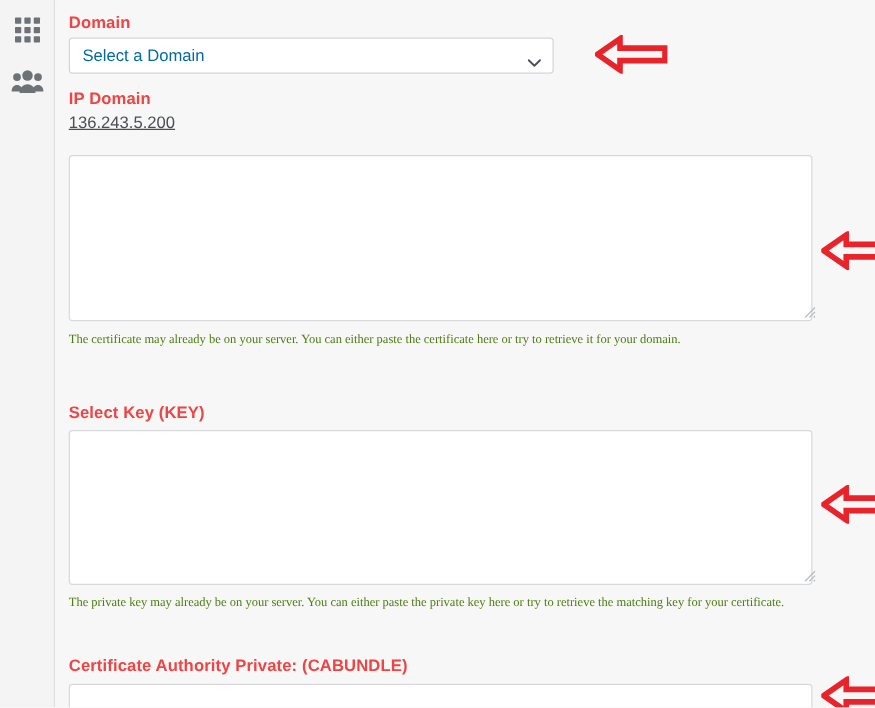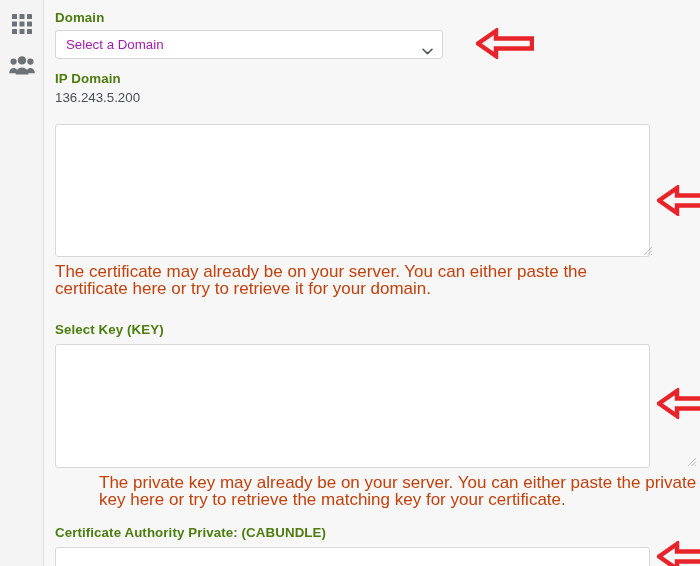--- a/index.html
+++ b/index.html
@@ -72,48 +72,49 @@
   }
 
   .field {
     position: absolute;
     left: 10px;
   }
 
   .label {
     font-size: 13.3px;
     font-weight: bold;
-    color: #4d7c0f;
+    color: #ef4444;
     line-height: 17px;
     letter-spacing: 0.1px;
   }
 
   .value-text {
     font-size: 13.3px;
     color: #4a4f55;
     line-height: 18px;
+    text-decoration: underline;
   }
 
   
   .select-wrap {
     position: relative;
     width: 388px;
     height: 29px;
   }
   select.domain-select {
     -webkit-appearance: none;
     -moz-appearance: none;
     appearance: none;
     width: 388px;
     height: 29px;
     box-sizing: border-box;
     padding: 0 26px 0 10px;
     font-family: "Liberation Sans", sans-serif;
     font-size: 13.3px;
-    color: #a21caf;
+    color: #0369a1;
     background: #ffffff;
     border: 1px solid #d4d6d8;
     border-radius: 3px;
     outline: none;
     line-height: 27px;
   }
   .chev {
     position: absolute;
     right: 10px;
     top: 11px;
@@ -140,24 +141,25 @@
   .grip {
     position: absolute;
     right: 2px;
     bottom: 2px;
     width: 13px;
     height: 13px;
     pointer-events: none;
   }
 
   .help {
-    font-size: 17px;
-    color: #c2410c;
+    font-size: 10px;
+    color: #4d7c0f;
     line-height: 17px;
     width: 600px;
+    font-family: Liberation Serif, serif;
   }
 
   
   .arrow {
     position: absolute;
     pointer-events: none;
   }
 </style>
 </head>
 <body>
@@ -247,21 +249,21 @@
         <span class="grip">
           <svg width="13" height="13" viewBox="0 0 13 13" aria-hidden="true">
             <g stroke="#b9bcbf" stroke-width="1">
               <line x1="12" y1="4" x2="4" y2="12"></line>
               <line x1="12" y1="7.5" x2="7.5" y2="12"></line>
               <line x1="12" y1="11" x2="11" y2="12"></line>
             </g>
           </svg>
         </span>
       </div>
-      <div class="help" style="margin-top:6px;margin-left:44px;">The private key may already be on your server. You can either paste the private key here or try to retrieve the matching key for your certificate.</div>
+      <div class="help" style="margin-top:6px;">The private key may already be on your server. You can either paste the private key here or try to retrieve the matching key for your certificate.</div>
     </div>
 
     <div class="field" style="top:524px;">
       <div class="label">Certificate Authority Private: (CABUNDLE)</div>
       <div class="ta-wrap" style="margin-top:6px;">
         <textarea class="box" style="width: 595px; height: 120px;" placeholder=""></textarea>
       </div>
     </div>
 
   </main>

